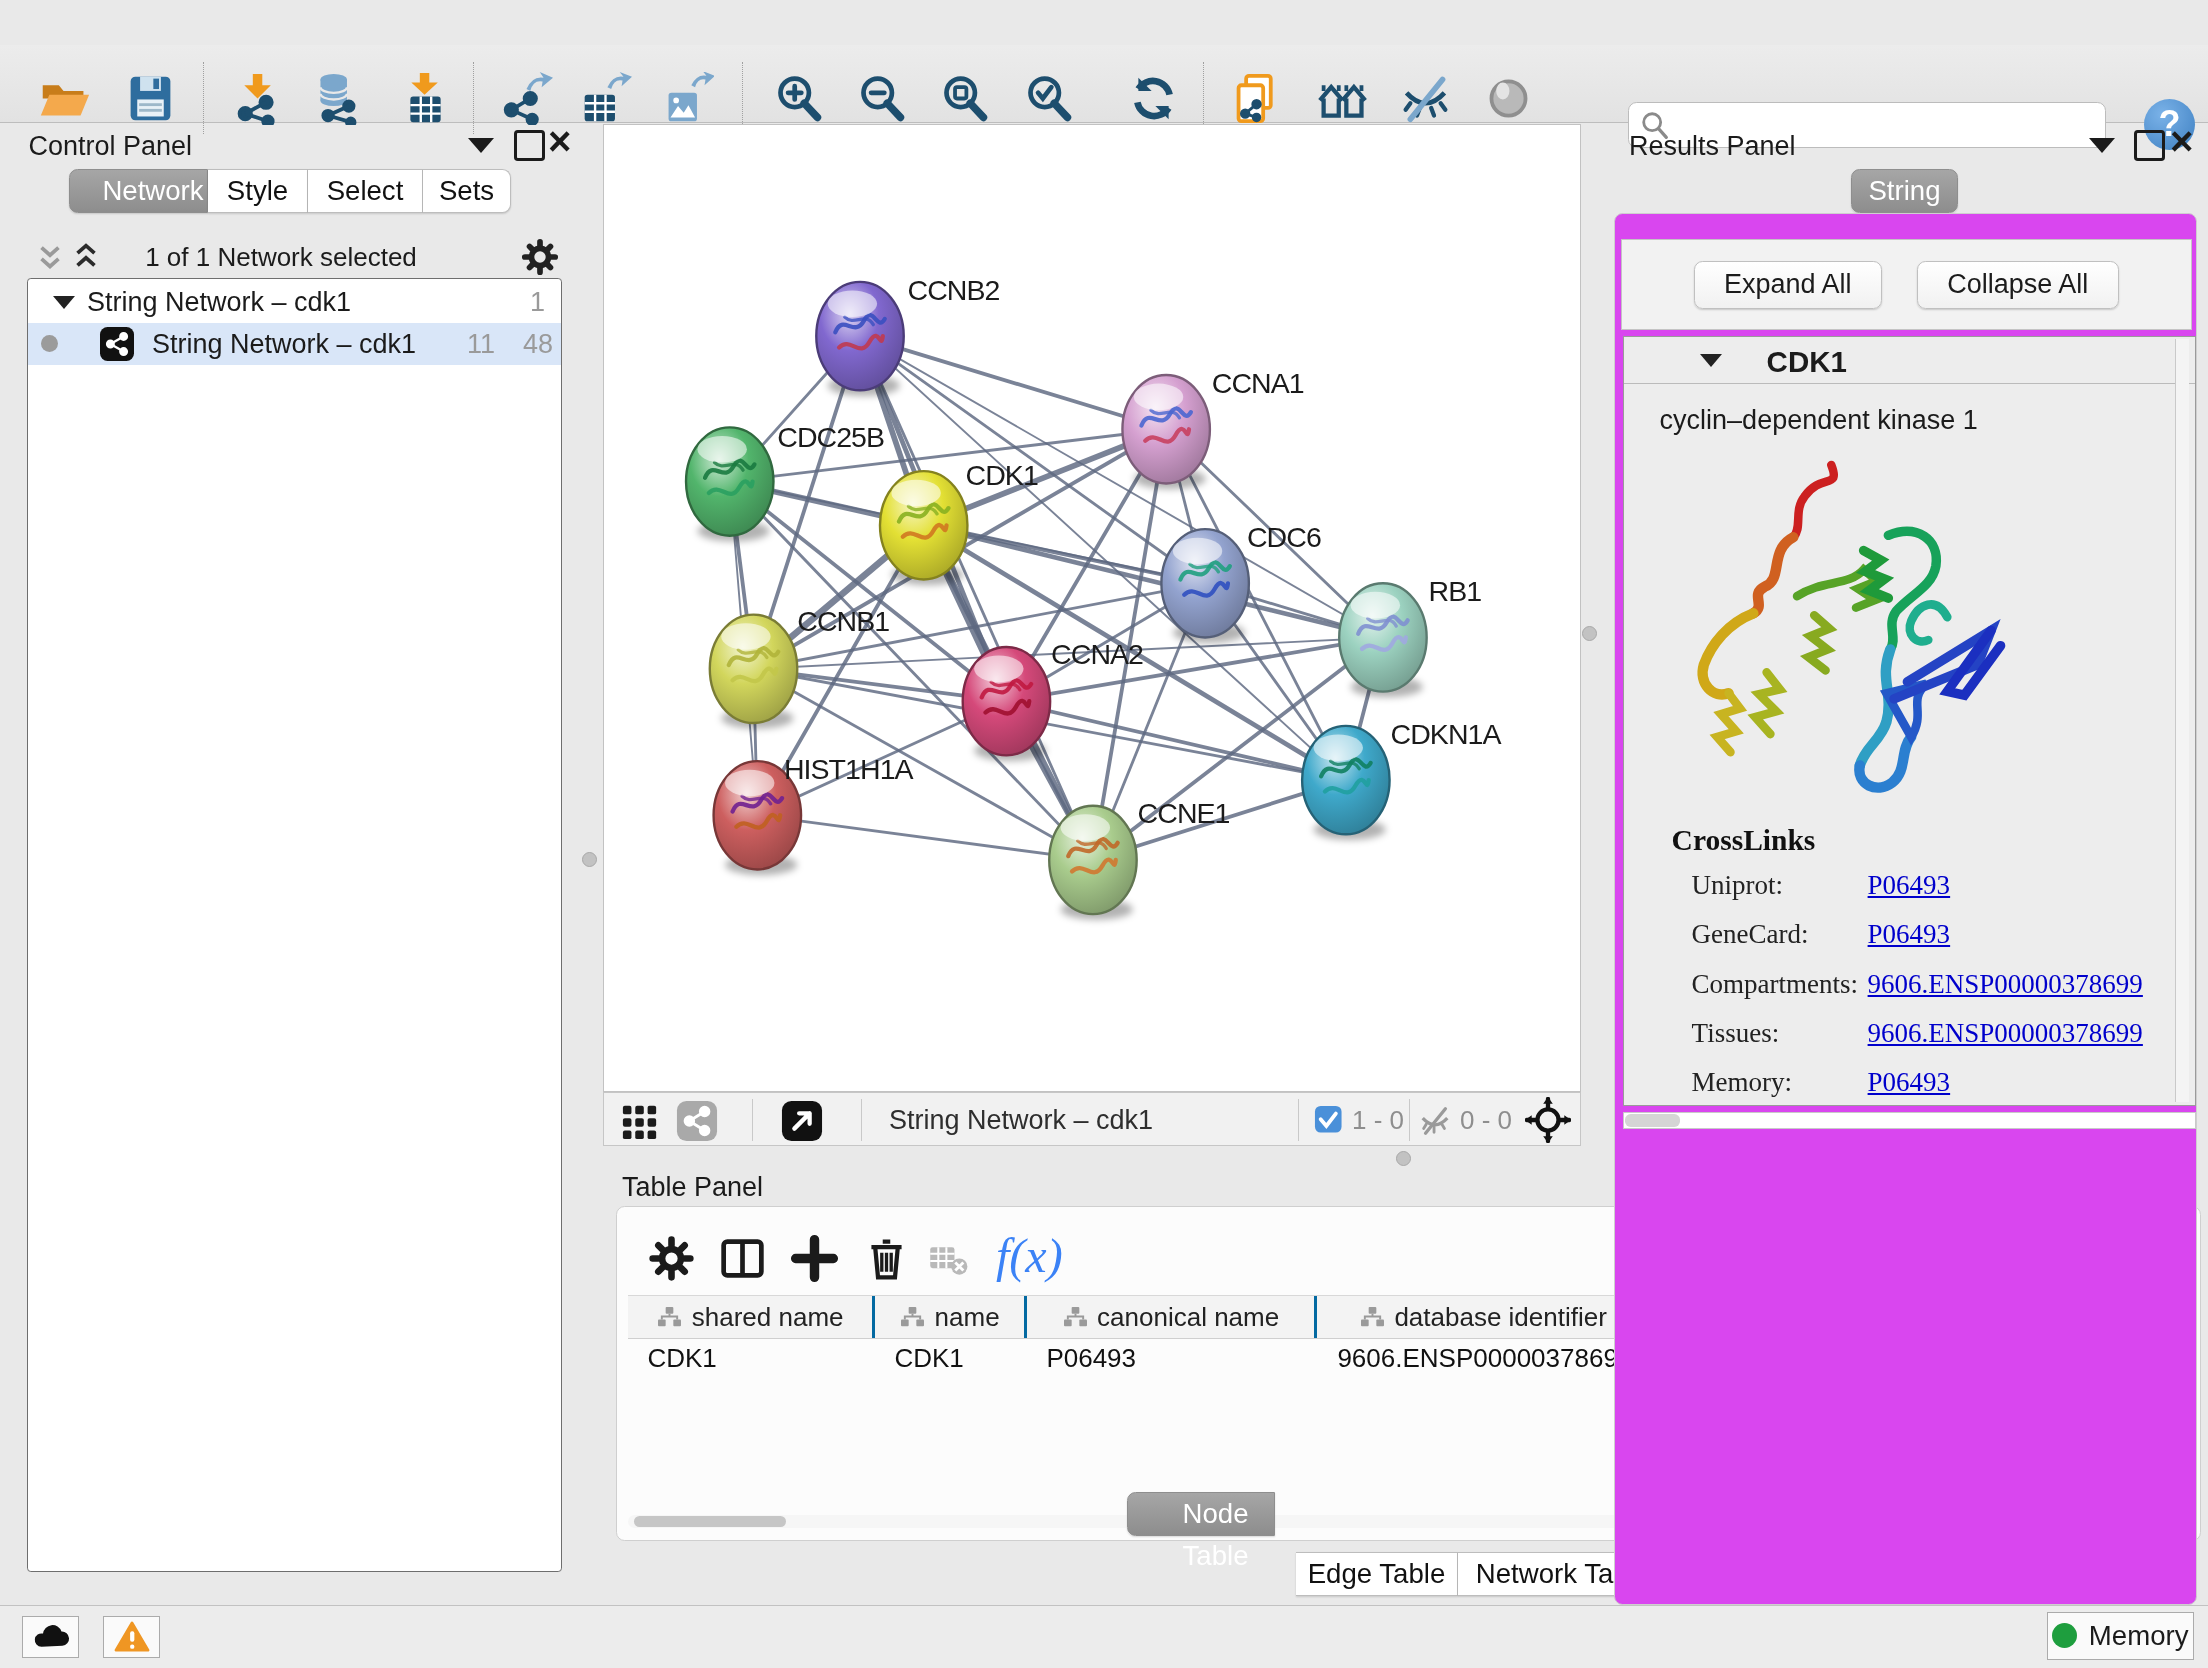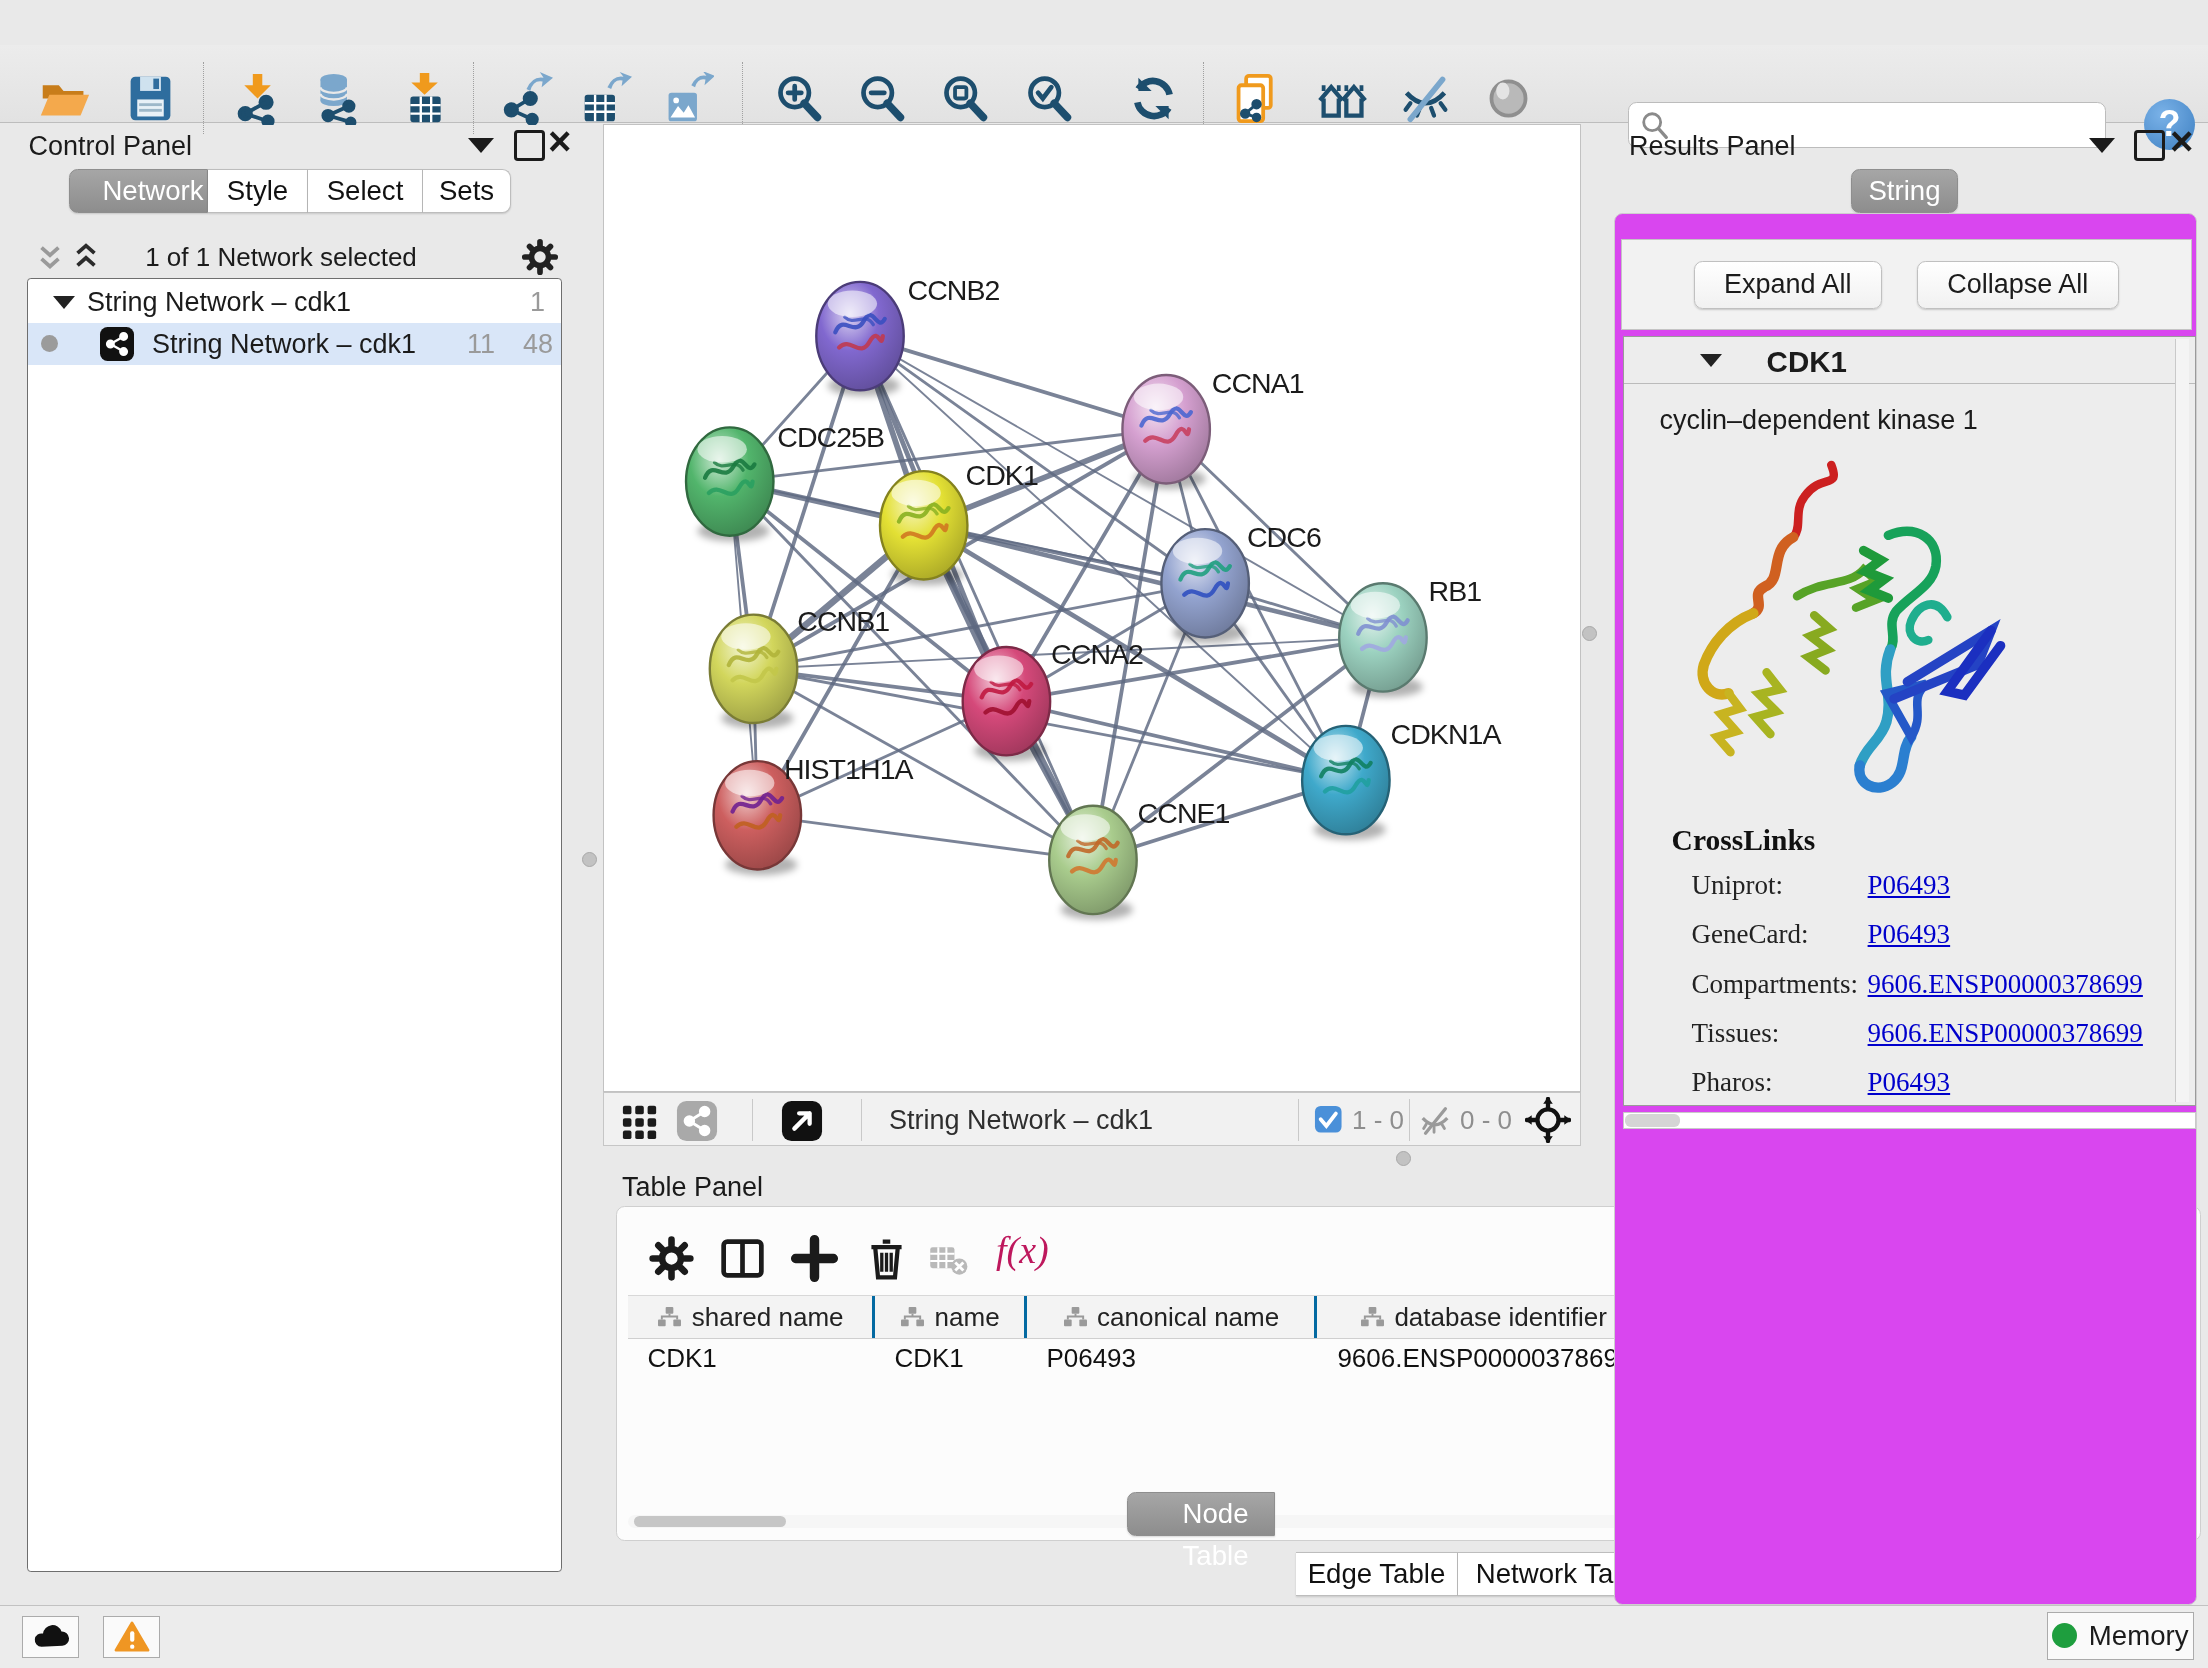--- a/index.html
+++ b/index.html
@@ -58,21 +58,21 @@
     border:1px solid #c6c6c6;box-sizing:border-box;}
   #net-title{position:absolute;left:285px;top:12.4px;font-size:27px;color:#2e2e2e;}
   .nt-sep{position:absolute;top:5.7px;height:42px;border-left:1px solid #c9c9c9;}
   .count-txt{position:absolute;top:12.4px;font-size:26px;color:#8e8e8e;}
   .split-dot{position:absolute;width:13.3px;height:13.3px;border-radius:50%;background:#c2c2c2;
     border:1px solid #a8a8a8;cursor:pointer;}
   
   #tp-box{position:absolute;left:616px;top:1206px;width:1583px;height:333px;background:#fcfcfc;
     border:1px solid #cfcfcf;border-radius:8.6px;}
   .tpi{position:absolute;top:27px;width:49px;height:49px;cursor:pointer;}
-  #fx-label{position:absolute;left:379px;top:21px;font-size:38px;color:#be185d;
+  #fx-label{position:absolute;left:379px;top:21px;font-size:48px;color:#3b82f6;
     font-family:"Liberation Serif",serif;font-style:italic;cursor:pointer;}
   #tbl{position:absolute;left:11.4px;top:88px;width:1569px;height:215px;overflow:hidden;}
   #tbl-head{position:absolute;left:0;top:0;height:42px;width:1569px;background:#f3f3f3;
     border-top:1px solid #d8d8d8;border-bottom:1px solid #cfcfcf;}
   .th{position:absolute;top:0;height:42px;display:flex;align-items:center;justify-content:center;
     gap:9.5px;font-size:26px;color:#222;border-right:3px solid #0369a1;box-sizing:border-box;overflow:hidden;
     cursor:pointer;}
   .td{position:absolute;top:44px;height:38px;line-height:38px;font-size:26px;color:#111;
     padding-left:19px;box-sizing:border-box;white-space:nowrap;overflow:hidden;}
   #hscroll{position:absolute;left:11.4px;top:308px;width:1560px;height:13.3px;background:#f6f6f6;border-radius:6.7px;}
@@ -729,21 +729,21 @@
           <path d="M346 196 L300 260 L318 264 L356 212" stroke="#1b2fc0" stroke-width="10"></path>
           <path d="M300 182 C288 160 270 168 262 186 C256 200 268 212 280 206" stroke="#1fae8e" stroke-width="9"></path>
         </g>
       </svg>
       <div id="xl-title">CrossLinks</div>
       <div id="xl-rows">
           <div class="xl-row" style="top: 533px;"><span>Uniprot:</span><a href="#">P06493</a></div>
           <div class="xl-row" style="top: 582px;"><span>GeneCard:</span><a href="#">P06493</a></div>
           <div class="xl-row" style="top: 632px;"><span>Compartments:</span><a href="#">9606.ENSP00000378699</a></div>
           <div class="xl-row" style="top: 681px;"><span>Tissues:</span><a href="#">9606.ENSP00000378699</a></div>
-          <div class="xl-row" style="top: 730px;"><span>Pharos:</span><a href="#">P06493</a></div>
+          <div class="xl-row" style="top: 730px;"><span>Memory:</span><a href="#">P06493</a></div>
         </div>
       <div id="rp-vscroll"></div>
     </div>
     <div id="rp-hscroll">
         <div id="rp-hthumb"></div>
       </div>
   </div>
 
   <div id="statusbar">
     <div class="sb-btn" style="left:22px">

